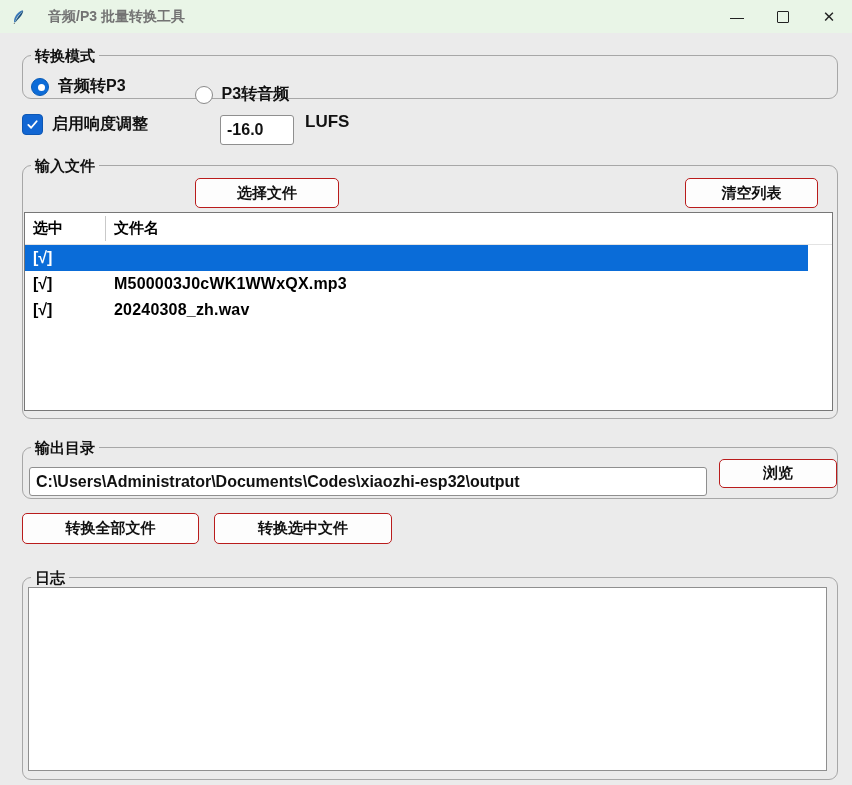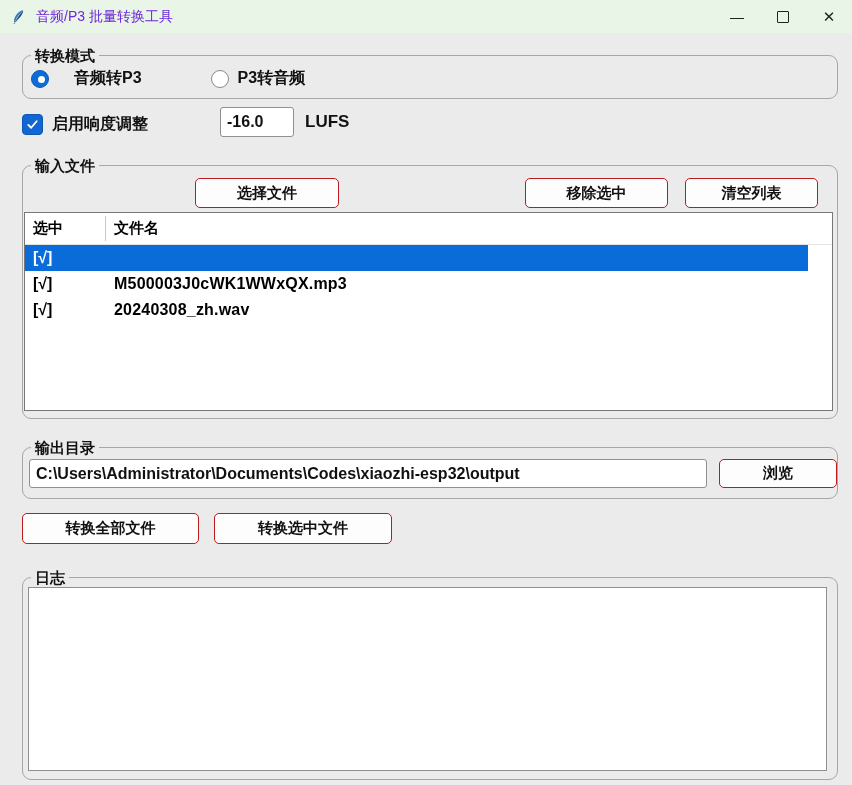--- a/index.html
+++ b/index.html
@@ -9,21 +9,21 @@
     font-family:"Liberation Sans","DejaVu Sans",sans-serif;
     color:#111;
     -webkit-font-smoothing:antialiased;
   }
   
   .titlebar{
     position:absolute;left:0;top:0;width:852px;height:33px;
     background:#e9f5e7;display:flex;align-items:center;
   }
   .titlebar .app-icon{width:16px;height:16px;margin-left:11px;flex:0 0 auto;}
-  .titlebar .title{margin-left:9px;font-size:14px;font-weight:400;color:#6d28d9;}
+  .titlebar .title{margin-left:21px;font-size:14px;font-weight:700;color:#737373;}
   .win-controls{position:absolute;right:0;top:0;height:33px;display:flex;}
   .win-btn{width:46px;height:33px;display:flex;align-items:center;justify-content:center;
     font-size:14px;color:#222;cursor:default;}
   .win-btn .maxbox{width:10px;height:10px;border:1.4px solid #222;border-radius:1px;display:block;}
   .win-btn.close{font-size:15px;}
   
   .groupbox{
     position:absolute;border:1px solid #a7a7a7;border-radius:9px;background:transparent;
   }
   .groupbox>.gb-label{
@@ -41,21 +41,21 @@
   
   .check-row{position:absolute;left:22px;top:109px;height:30px;display:flex;align-items:center;}
   .checkbox{width:19px;height:19px;border-radius:4px;background:#1166d3;border:1px solid #0d57b4;
     display:flex;align-items:center;justify-content:center;}
   .checkbox svg{width:13px;height:13px;display:block;}
   .check-row .clabel{margin-left:9px;font-size:16px;font-weight:700;}
   
   .entry{
     background:#fff;border:1px solid #8f8f8f;border-radius:3px;
     font-family:"Liberation Sans","DejaVu Sans",sans-serif;
-    font-size:16px;font-weight:700;color:#111;padding:0 6px;box-sizing:border-box;outline:none;
+    font-size:16px;font-weight:700;color:#111;padding:0 6px;box-sizing:border-box;outline:none;margin-top:8px;
   }
   .lufs-entry{position:absolute;left:220px;top:107px;width:74px;height:30px;}
   .lufs-unit{position:absolute;left:305px;top:112px;font-size:17px;font-weight:700;}
   
   .btn{
     position:absolute;background:#fdfdfd;border:1px solid #b91c1c;border-radius:5px;
     font-size:15px;font-weight:700;color:#111;display:flex;align-items:center;justify-content:center;
     cursor:default;box-sizing:border-box;
   }
   
@@ -101,25 +101,25 @@
       </div>
     <div class="win-btn close">
         <span>✕</span>
       </div>
   </div>
 </div>
 
 <div class="groupbox" style="left:22px;top:55px;width:814px;height:42px;">
   <span class="gb-label">转换模式</span>
   <div class="radio-row">
-    <div class="radio sel" style="margin-left:0;gap:16px;">
+    <div class="radio sel" style="margin-left:0;">
       <span class="dot"></span>
       <span class="rlabel">音频转P3</span>
     </div>
-    <div class="radio unsel" style="margin-left:69px;">
+    <div class="radio unsel" style="margin-left:69px;margin-top:16px;">
       <span class="dot"></span>
       <span class="rlabel">P3转音频</span>
     </div>
   </div>
 </div>
 
 <div class="check-row">
   <span class="checkbox">
     <svg viewBox="0 0 14 14">
       <path d="M2.5 7.5 L 5.5 10.5 L 11.5 3.5" stroke="#fff" stroke-width="2" fill="none" stroke-linecap="round" stroke-linejoin="round"></path>
@@ -128,23 +128,20 @@
   <span class="clabel">启用响度调整</span>
 </div>
 <input class="entry lufs-entry" readonly="" value="-16.0" style="">
 <span class="lufs-unit">LUFS</span>
 
 <div class="groupbox" style="left:22px;top:165px;width:814px;height:252px;">
   <span class="gb-label">输入文件</span>
 
   <div class="btn" style="left:172px;top:12px;width:144px;height:30px;">
     <span>选择文件</span>
-  </div>
-  <div class="btn" style="left:502px;top:12px;width:143px;height:30px;">
-    <span>移除选中</span>
   </div>
   <div class="btn" style="left:662px;top:12px;width:133px;height:30px;">
     <span>清空列表</span>
   </div>
 
   <div class="treeview">
     <div class="tv-header">
       <span class="hcell c1">选中</span>
       <span class="hsep"></span>
       <span class="hcell c2">文件名</span>

